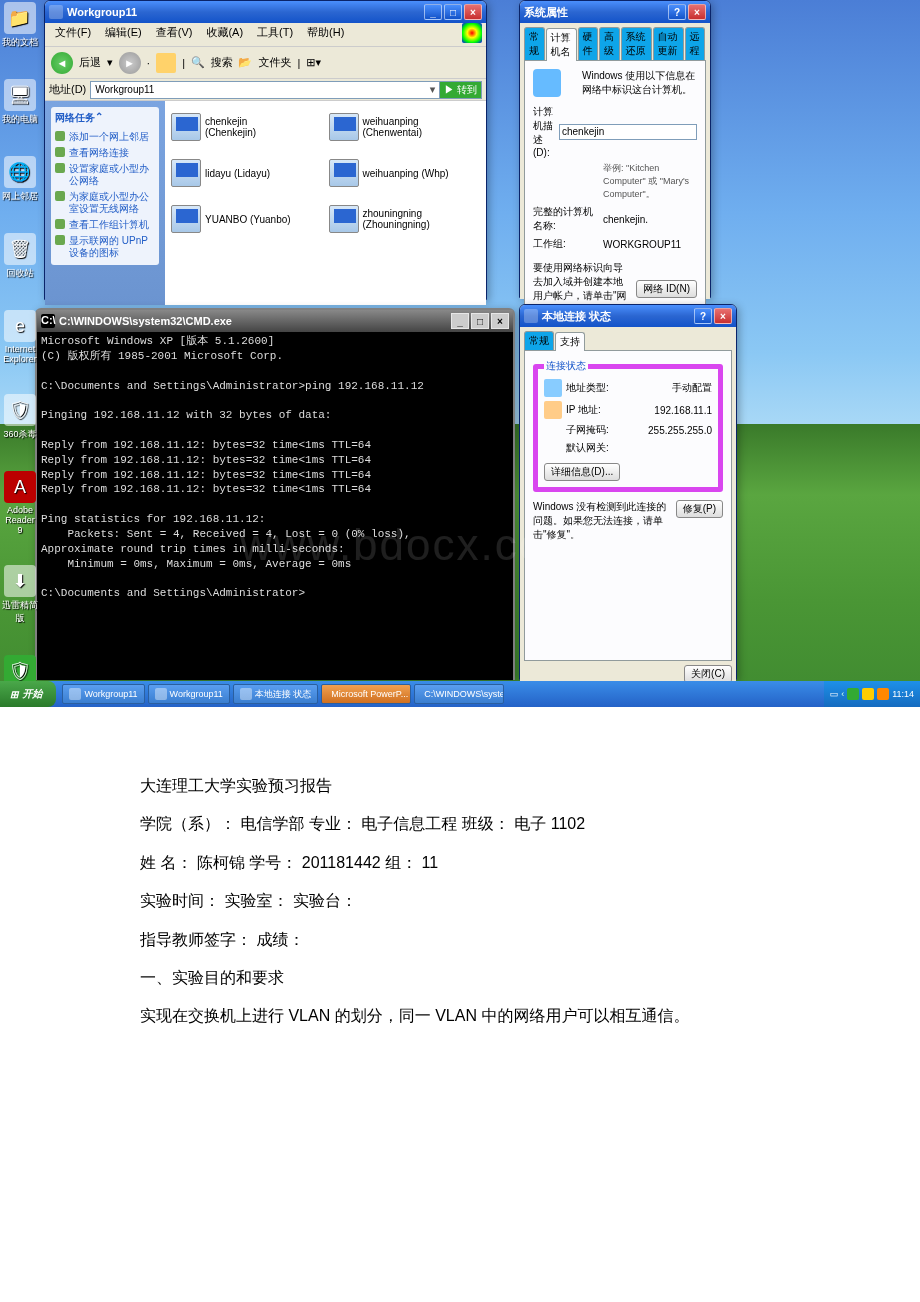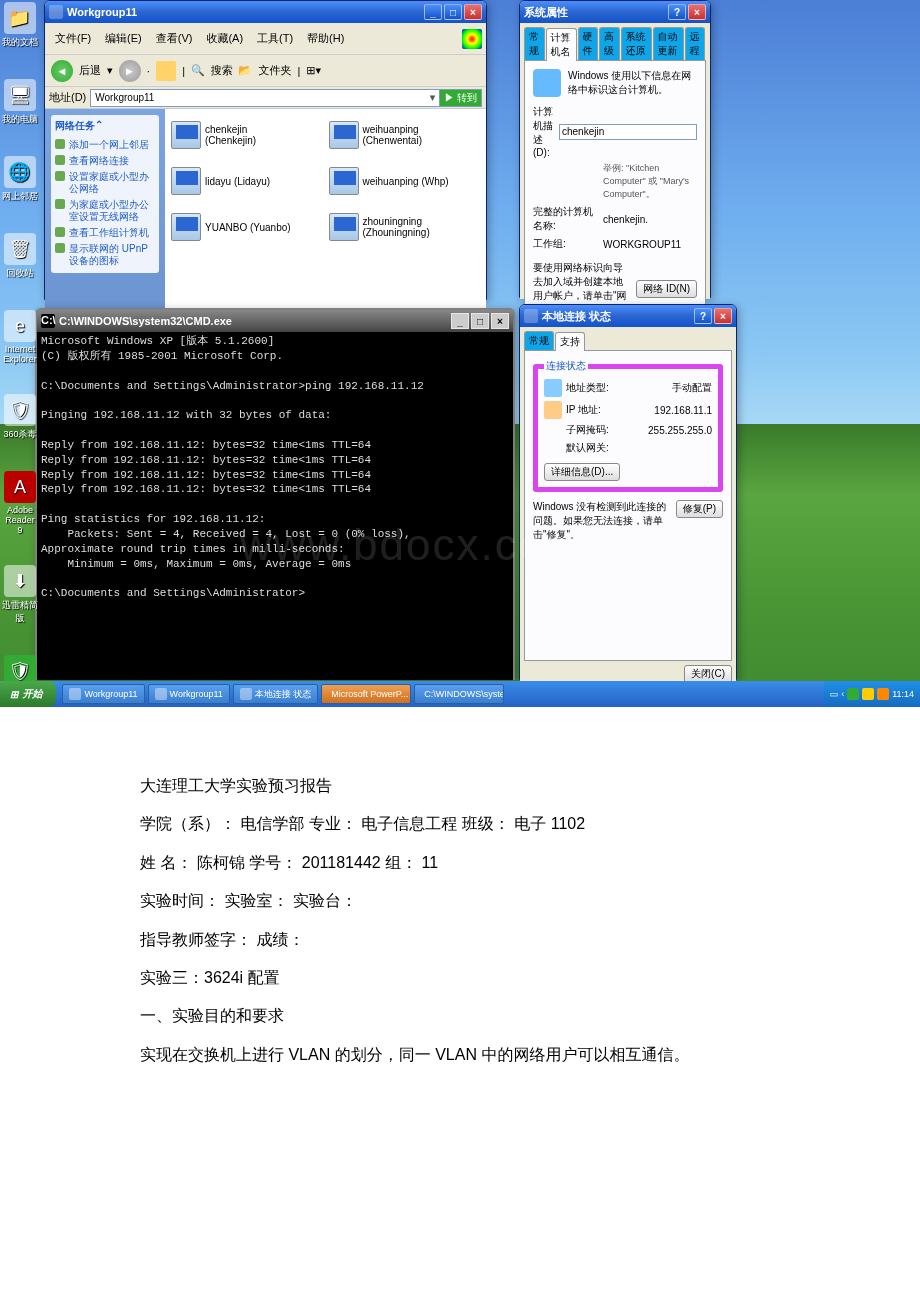--- a/index.html
+++ b/index.html
@@ -14,21 +14,21 @@
 .titlebar .ticon { width: 14px; height: 14px; background: #fff4; margin-right: 4px; border-radius: 2px; }
 .titlebar .ttitle { flex: 1; }
 .titlebar .tbtns { display: flex; gap: 2px; }
 .titlebar .tbtn { width: 18px; height: 16px; border-radius: 2px; display: flex; align-items: center; justify-content: center; font-size: 10px; font-weight: bold; color: #fff; }
 .tbtn.min, .tbtn.max { background: linear-gradient(#4a8ffd,#1353c9); border: 1px solid #fff8; }
 .tbtn.close { background: linear-gradient(#e87070,#c83030); border: 1px solid #fff8; }
 .tbtn.help { background: linear-gradient(#4a8ffd,#1353c9); border: 1px solid #fff8; }
 
 
 .explorer { left: 44px; top: 0; width: 443px; height: 300px; }
-.explorer .menubar { height: 32px; background: #ece9d8; font-size: 11px; display: flex; align-items: center; padding: 0 4px; gap: 2px; border-bottom: 1px solid #ccc; }
+.explorer .menubar { height: 24px; background: #ece9d8; font-size: 11px; display: flex; align-items: flex-start; padding: 0 4px; gap: 2px; border-bottom: 1px solid #ccc; }
 .explorer .menubar span { padding: 2px 6px; }
 .explorer .logo-ie { width: 20px; height: 20px; margin-left: auto; background: radial-gradient(#f00,#ff0,#0f0,#00f); border-radius: 2px; }
 .explorer .toolbar { height: 32px; background: #ece9d8; display: flex; align-items: center; padding: 0 6px; gap: 6px; font-size: 11px; border-bottom: 1px solid #ccc; }
 .explorer .toolbar .tbico { width: 22px; height: 22px; border-radius: 50%; display: flex; align-items: center; justify-content: center; }
 .back { background: radial-gradient(#6c6,#3a3); color: #fff; }
 .fwd { background: radial-gradient(#ccc,#999); color: #fff; }
 .up { width: 20px; height: 20px; background: #ffd26a; border-radius: 2px; }
 .explorer .addrbar { height: 22px; background: #ece9d8; display: flex; align-items: center; padding: 0 4px; gap: 4px; font-size: 11px; border-bottom: 1px solid #ccc; }
 .addrbar input { flex: 1; border: 1px solid #7f9db9; height: 18px; font-size: 10px; padding: 0 18px 0 4px; }
 .addrbar .go { background: #3a3; color: #fff; border: 1px solid #7f9db9; padding: 1px 4px; font-size: 10px; }
@@ -50,21 +50,21 @@
 .cmd .titlebar .tbtn { background: #ccc; color: #000; border-radius: 0; }
 .cmd .cmdbody { background: #000; color: #ddd; font-family: "Consolas","Courier New",monospace; font-size: 11px; padding: 2px 4px; height: 348px; overflow: hidden; white-space: pre; line-height: 1.35; }
 
 
 .sysprop { left: 519px; top: 0; width: 192px; height: 298px; }
 .sysprop .body { background: #ece9d8; padding: 4px; font-size: 10px; height: 276px; }
 .tabs { display: flex; border-bottom: 1px solid #919b9c; }
 .tab { padding: 2px 4px; border: 1px solid #919b9c; border-bottom: none; background: #0ea5e9; margin-right: 1px; border-radius: 3px 3px 0 0; font-size: 10px; }
 .tab.active { background: #fcfcfe; position: relative; top: 1px; }
 .tabbody { border: 1px solid #919b9c; border-top: none; padding: 8px; height: 246px; background: #fcfcfe; }
-.tabrow { display: flex; align-items: flex-start; gap: 7px; margin-bottom: 8px; }
+.tabrow { display: flex; align-items: flex-start; gap: 21px; margin-bottom: 8px; }
 .tabrow .licon { width: 28px; height: 28px; background: #6bf; border-radius: 4px; flex-shrink: 0; }
 .tabrow .note { font-size: 10px; flex: 1; }
 .frow { display: flex; align-items: center; margin-bottom: 4px; gap: 6px; font-size: 10px; }
 .frow .flabel { width: 64px; }
 .frow input { flex: 1; border: 1px solid #7f9db9; height: 16px; font-size: 10px; padding: 0 2px; }
 .frow .fval { flex: 1; }
 .btn { border: 1px solid #888; background: linear-gradient(#fff,#ddd); padding: 1px 6px; font-size: 10px; border-radius: 3px; }
 
 
 .localconn { left: 519px; top: 304px; width: 218px; height: 376px; }
@@ -363,16 +363,15 @@
     </div>
   </div>
 </div>
 
 <div class="doc">
   <p>大连理工大学实验预习报告</p>
   <p>学院（系）： 电信学部  专业： 电子信息工程 班级： 电子 1102</p>
   <p>姓 名： 陈柯锦 学号： 201181442 组： 11</p>
   <p>实验时间： 实验室： 实验台：</p>
   <p>指导教师签字： 成绩：</p>
-  <p>实验三：3624i 配置</p>
   <p>一、实验目的和要求</p>
   <p>实现在交换机上进行 VLAN 的划分，同一 VLAN 中的网络用户可以相互通信。</p>
 </div>
 
 </body></html>

